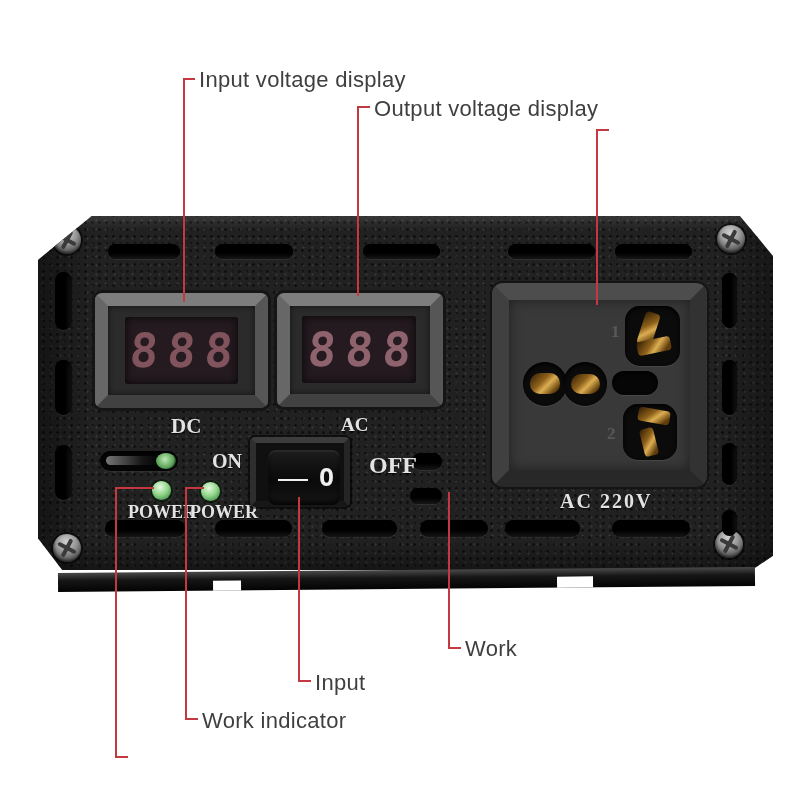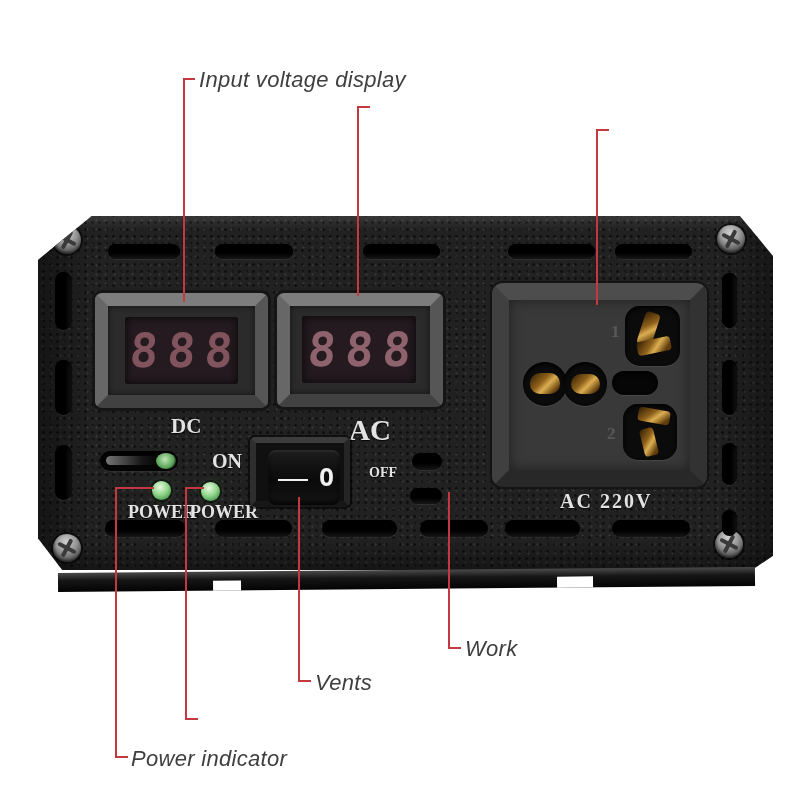--- a/index.html
+++ b/index.html
@@ -1,20 +1,20 @@
 <!DOCTYPE html>
 <html><head>
 <meta charset="utf-8">
 <style>
   html,body{margin:0;padding:0;background:#ffffff;}
   .canvas{position:relative;width:811px;height:800px;background:#ffffff;overflow:hidden;
           font-family:"Liberation Sans",sans-serif;}
 
   
-  .ann-label{position:absolute;font-size:22px;color:#3f3f3f;letter-spacing:.3px;white-space:nowrap;font-style:italic;}
+  .ann-label{position:absolute;font-size:22px;color:#3f3f3f;letter-spacing:.3px;white-space:nowrap;}
   .cl{position:absolute;background:#c4393f;}
 
   
   .device{position:absolute;left:38px;top:216px;width:735px;height:354px;
     background-color:#212121;
     background-image:
       radial-gradient(rgba(190,190,190,.10) 1px, transparent 1.4px),
       radial-gradient(rgba(120,120,120,.16) 1px, transparent 1.5px),
       radial-gradient(rgba(0,0,0,.55) 1px, transparent 1.7px);
     background-size:9px 9px,14px 14px,7px 7px;
@@ -151,23 +151,23 @@
       </div>
     </div>
 
     <div class="module" style="left:239px;top:77px;width:166px;height:114px;box-sizing:border-box">
       <div class="screen" style="left:12px;top:10px;width:114px;height:67px">
         <span class="digits" style="color:#9a6b76">888</span>
       </div>
     </div>
 
     <div class="panel-text" style="left:133px;top:198px;font-size:21px">DC</div>
-    <div class="panel-text" style="left:311px;top:198px;font-size:29px">AC</div>
+    <div class="panel-text" style="left:303px;top:198px;font-size:19px">AC</div>
     <div class="panel-text" style="left:174px;top:234px;font-size:20px">ON</div>
-    <div class="panel-text" style="left:331px;top:249px;font-size:14px">OFF</div>
+    <div class="panel-text" style="left:331px;top:236px;font-size:24px">OFF</div>
     <div class="panel-text" style="left:90px;top:286px;font-size:18px">POWER</div>
     <div class="panel-text" style="left:152px;top:286px;font-size:18px">POWER</div>
     <div class="panel-text" style="left:522px;top:274px;font-size:20px;letter-spacing:2px">AC 220V</div>
 
     <div class="sw-frame" style="left:212px;top:221px;width:100px;height:70px;box-sizing:border-box">
       <div class="rocker">
         <span class="dash">—</span>
         <span class="circ">O</span>
       </div>
     </div>
@@ -222,17 +222,18 @@
 
   <div class="cl" style="left:185px;top:487px;width:19px;height:2px"></div>
   <div class="cl" style="left:185px;top:487px;width:2px;height:233px"></div>
   <div class="cl" style="left:185px;top:718px;width:13px;height:2px"></div>
 
   <div class="cl" style="left:115px;top:487px;width:39px;height:2px"></div>
   <div class="cl" style="left:115px;top:487px;width:2px;height:271px"></div>
   <div class="cl" style="left:115px;top:756px;width:13px;height:2px"></div>
 
   <div class="ann-label" style="left:199px;top:67px">Input voltage display</div>
+  <div class="ann-label" style="left:374px;top:96px">Output voltage display</div>
   <div class="ann-label" style="left:465px;top:636px">Work</div>
-  <div class="ann-label" style="left:315px;top:670px">Vents</div>
-  <div class="ann-label" style="left:131px;top:746px">Power indicator</div>
+  <div class="ann-label" style="left:315px;top:670px">Input</div>
+  <div class="ann-label" style="left:202px;top:708px">Work indicator</div>
 
 </div>
 
 </body></html>

